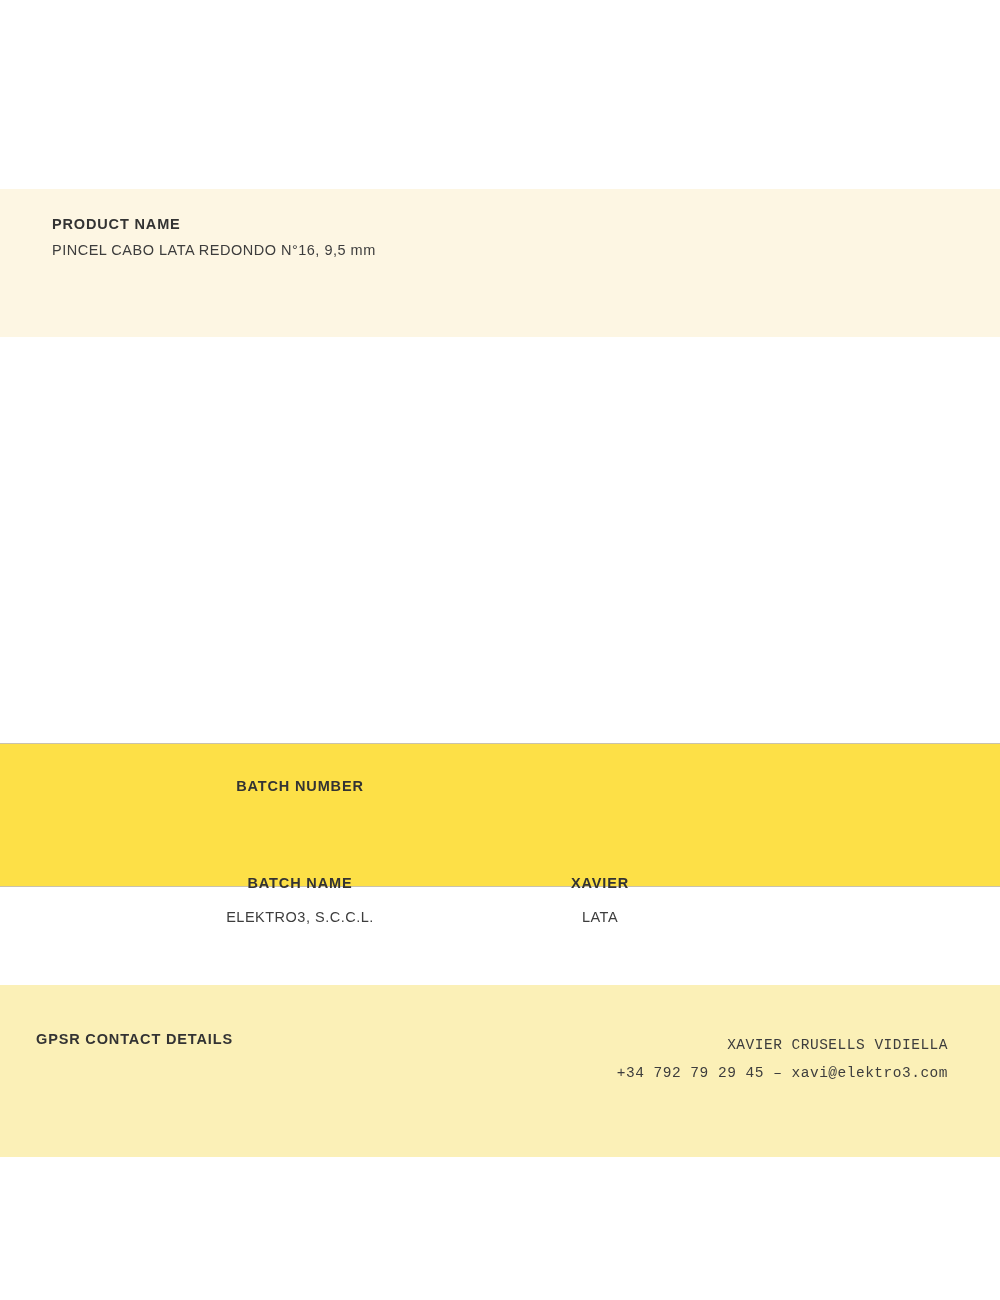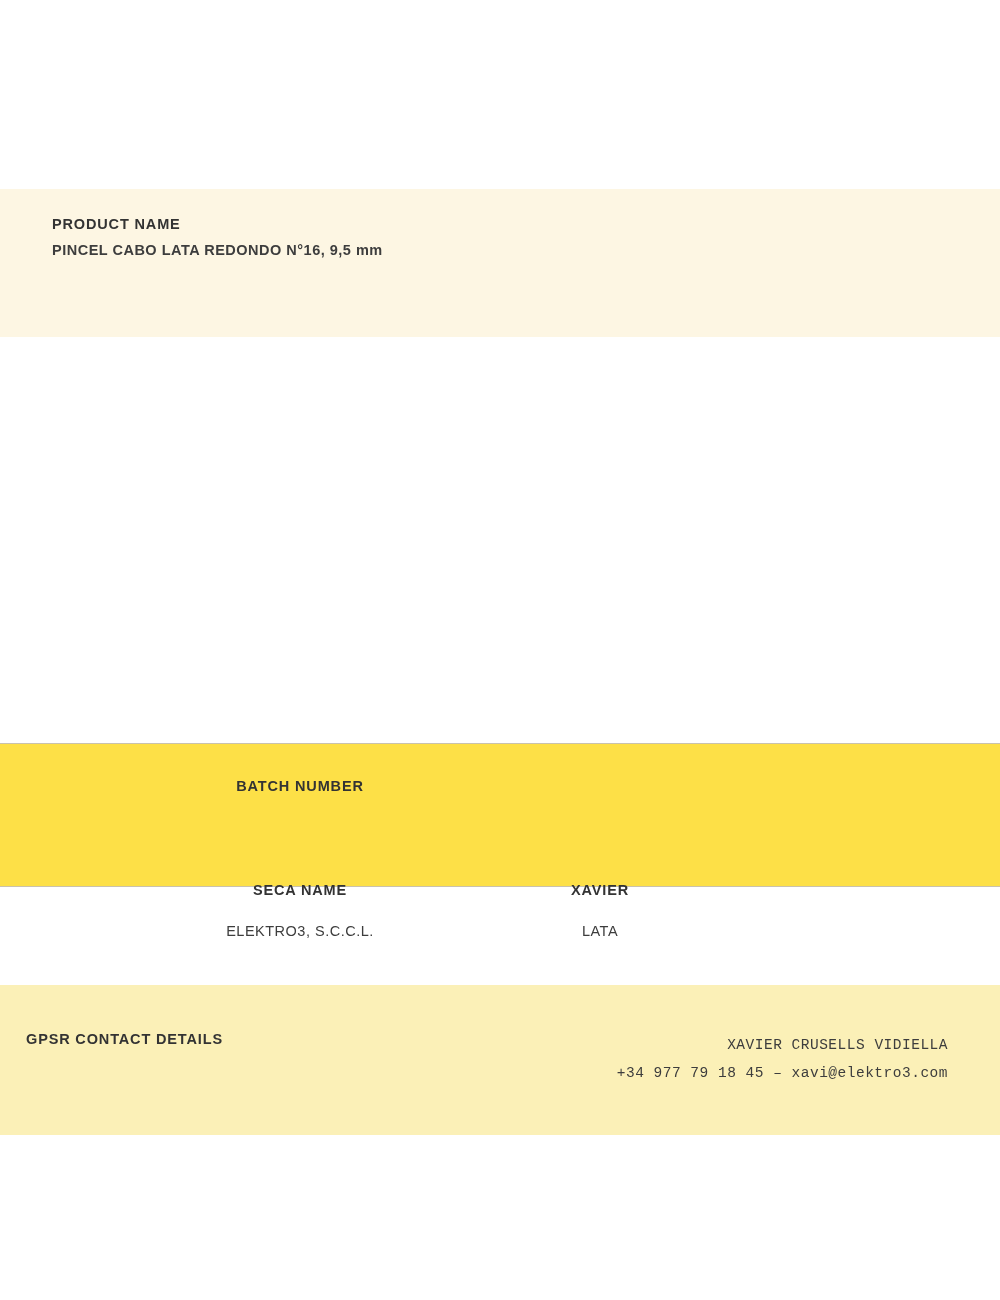--- a/index.html
+++ b/index.html
@@ -41,21 +41,21 @@
   }
   .field-label {
     font-size: 14.5px;
     font-weight: bold;
     letter-spacing: 0.85px;
     color: #333333;
     margin: 0 0 10px 0;
   }
   .field-value {
     font-size: 14.5px;
-    font-weight: bold;
+    font-weight: normal;
     letter-spacing: 0.5px;
     color: #3d3d3d;
     margin: 0;
   }
   .field-group + .field-group {
     margin-top: 34px;
   }
 
   
   .white-gap {
@@ -99,37 +99,37 @@
     font-weight: bold;
     letter-spacing: 0.85px;
     color: #333333;
     margin: 0;
   }
   .info-value {
     font-size: 14.5px;
     font-weight: normal;
     letter-spacing: 0.5px;
     color: #3d3d3d;
-    margin: 25px 0 0 0;
+    margin: 18px 0 0 0;
     min-height: 17px;
   }
 
   
   .gpsr-block {
     position: absolute;
     left: 0;
     top: 985px;
     width: 1000px;
-    height: 150px;
+    height: 172px;
     background: #fbf0b7;
     box-sizing: border-box;
     display: flex;
     justify-content: space-between;
     align-items: flex-start;
-    padding: 46px 52px 0 26px;
+    padding: 46px 52px 0 36px;
   }
   .gpsr-title {
     font-size: 14.5px;
     font-weight: bold;
     letter-spacing: 0.85px;
     color: #333333;
     white-space: nowrap;
   }
   .gpsr-lines {
     text-align: right;
@@ -163,33 +163,33 @@
       <div class="col col-1">
         <p class="info-label">BATCH NUMBER</p>
         <p class="info-value"></p>
       </div>
       <div class="col col-right-spacer"></div>
     </div>
 
     <div class="info-row row-2">
       <div class="col col-left-spacer"></div>
       <div class="col col-1">
-        <p class="info-label">SECA NAME</p>
+        <p class="info-label">BATCH NAME</p>
         <p class="info-value">ELEKTRO3, S.C.C.L.</p>
       </div>
       <div class="col col-2">
         <p class="info-label">XAVIER</p>
         <p class="info-value">LATA</p>
       </div>
       <div class="col col-right-spacer"></div>
     </div>
 
   </div>
 
   <div class="gpsr-block">
     <div class="gpsr-title">GPSR CONTACT DETAILS</div>
     <div class="gpsr-lines">
       <div>XAVIER CRUSELLS VIDIELLA</div>
-      <div>+34 977 79 18 45 – xavi@elektro3.com</div>
+      <div>+34 792 79 29 45 – xavi@elektro3.com</div>
     </div>
   </div>
 
 </div>
 
 </body></html>

